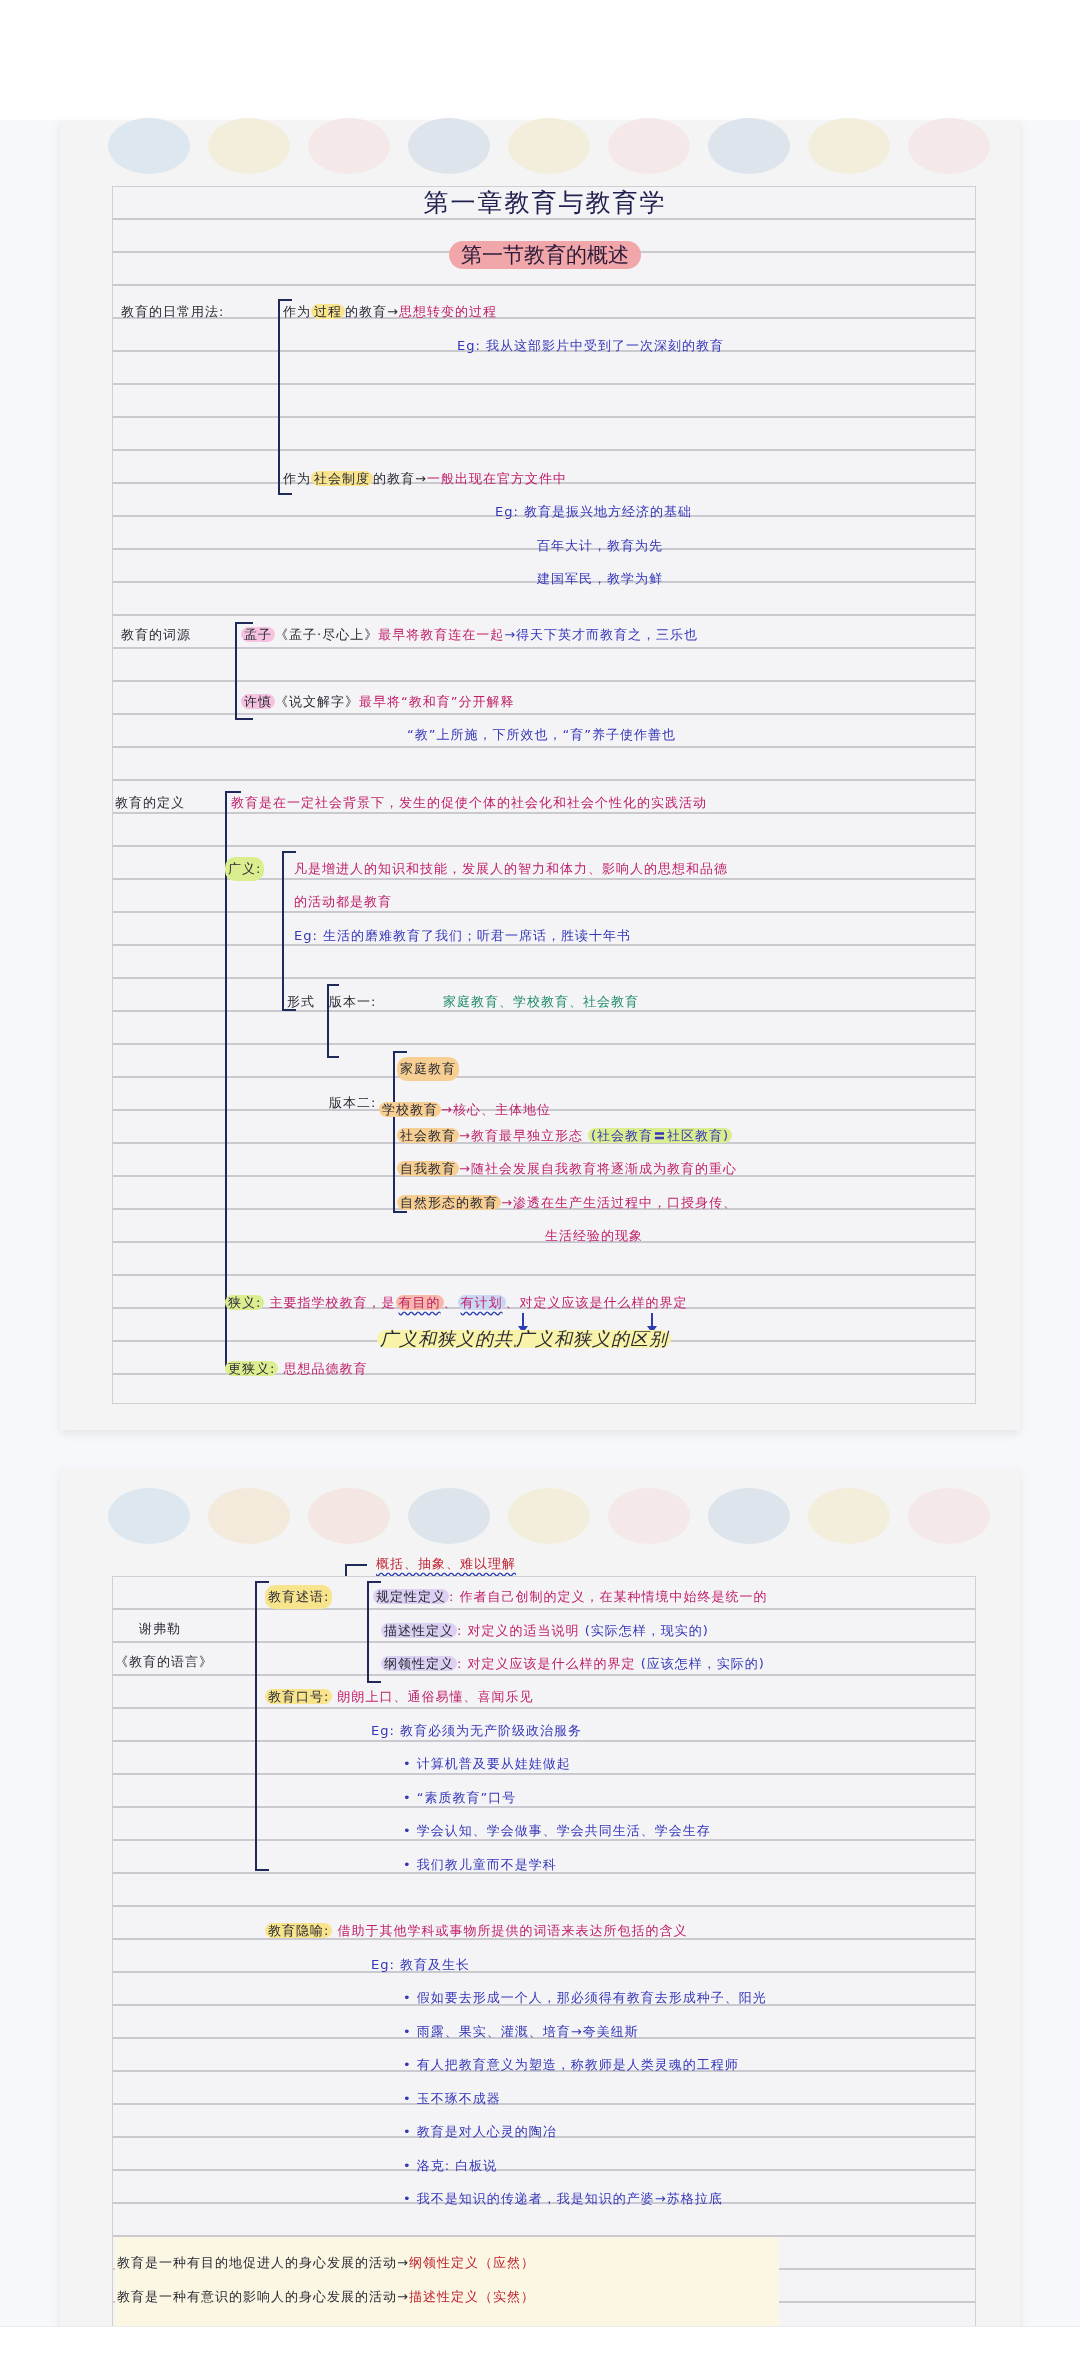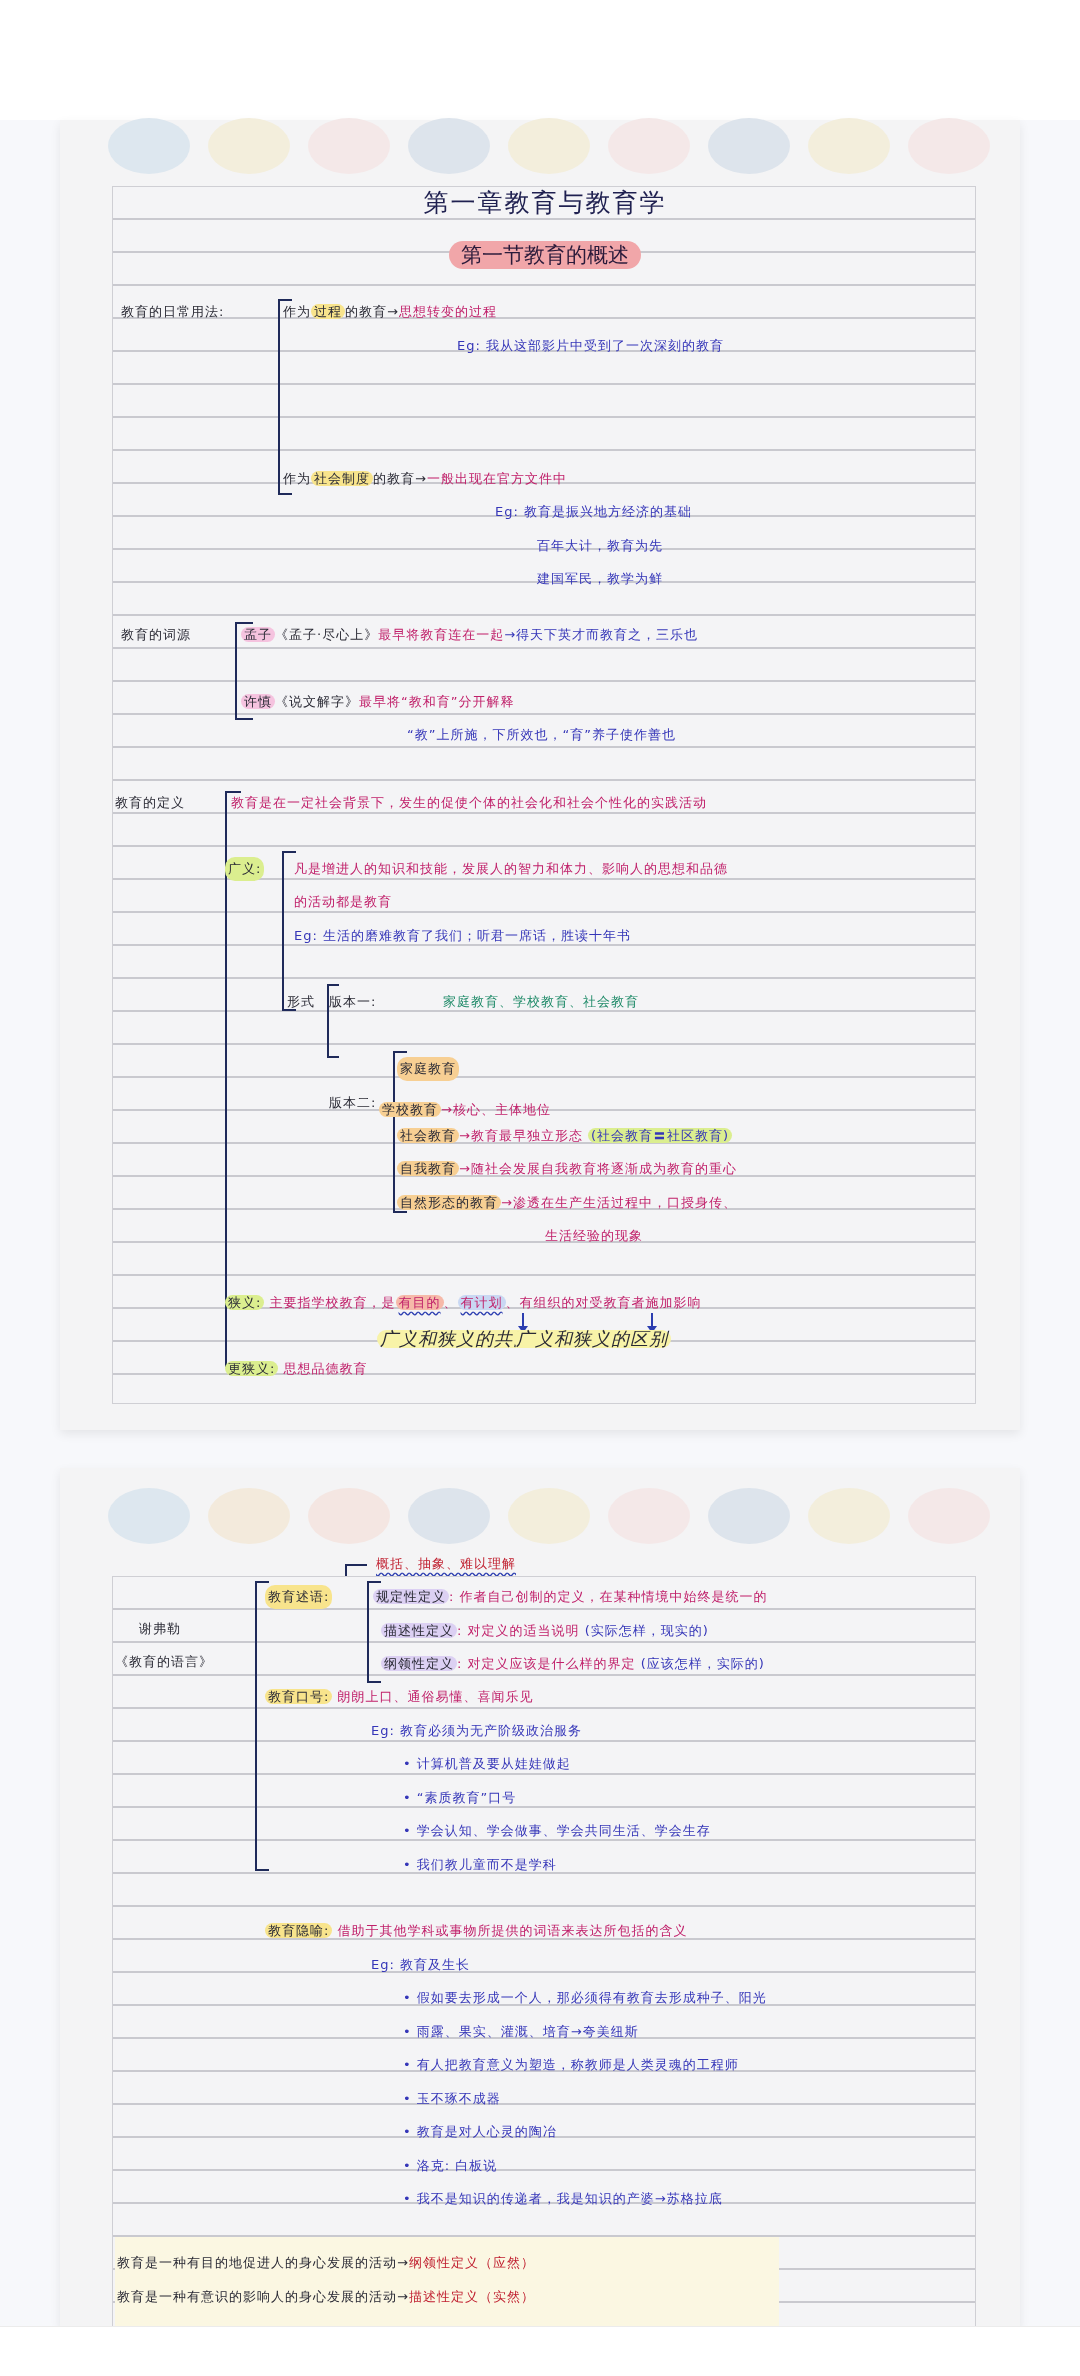--- a/index.html
+++ b/index.html
@@ -131,21 +131,21 @@
     </div>
     <div class="t" style="left:284px;top:970px;">
       <span class="black hl hl-orange">自我教育</span><span class="pink">→随社会发展自我教育将逐渐成为教育的重心</span>
     </div>
     <div class="t" style="left:284px;top:1004px;">
       <span class="black hl hl-orange">自然形态的教育</span><span class="pink">→渗透在生产生活过程中，口授身传、</span>
     </div>
     <div class="t pink" style="left:432px;top:1037px;">生活经验的现象</div>
 
     <div class="t" style="left:112px;top:1104px;">
-      <span class="black hl hl-lime">狭义:</span> <span class="pink">主要指学校教育，是</span><span class="pink hl hl-salmon wavy">有目的</span><span class="pink">、</span><span class="pink hl hl-skyblue wavy">有计划</span><span class="pink">、有组织的对受教育者施加影响</span>
+      <span class="black hl hl-lime">狭义:</span> <span class="pink">主要指学校教育，是</span><span class="pink hl hl-salmon wavy">有目的</span><span class="pink">、</span><span class="pink hl hl-skyblue wavy">有计划</span><span class="pink">、对定义应该是什么样的界定</span>
     </div>
     <div class="arrow-down" style="left:409px;top:1126px;height:14px;"></div>
     <div class="arrow-down" style="left:538px;top:1126px;height:14px;"></div>
     <div class="t note-small black hl hl-paleyellow" style="left:264px;top:1143px;">广义和狭义的共同点</div>
     <div class="t note-small black hl hl-paleyellow" style="left:400px;top:1143px;">广义和狭义的区别</div>
 
     <div class="t" style="left:112px;top:1170px;">
       <span class="black hl hl-lime">更狭义:</span> <span class="pink">思想品德教育</span>
     </div>
   </div>

